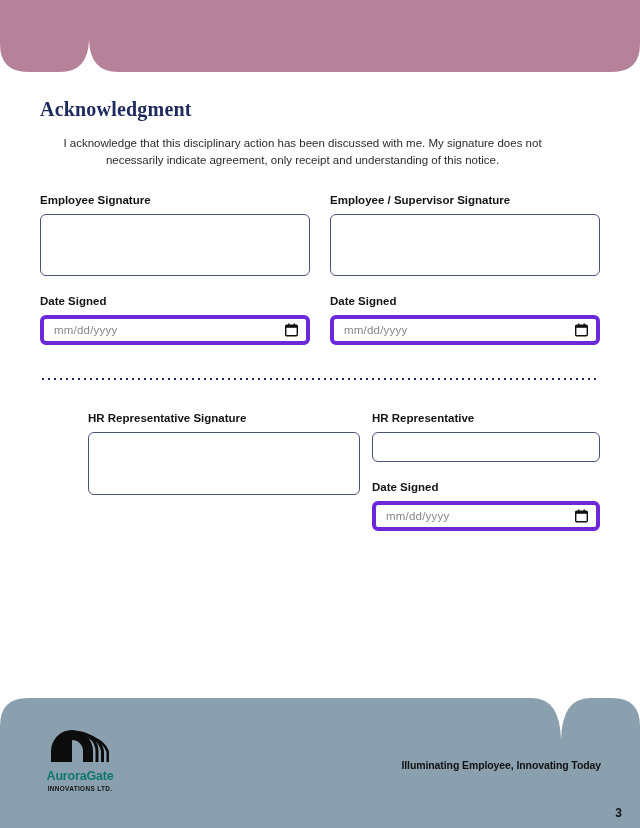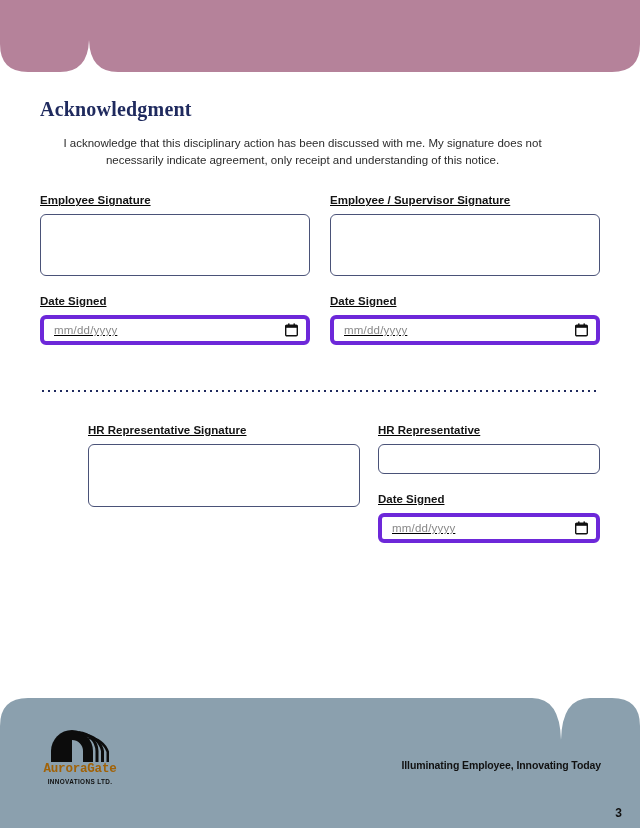--- a/index.html
+++ b/index.html
@@ -72,21 +72,21 @@
   .sig-box {
     width: 100%;
     height: 62px;
     border: 1px solid #4a5278;
     border-radius: 6px;
     background: #ffffff;
   }
 
   .col-right .sig-box { height: 62px; }
 
-  .field-group { margin-bottom: 16px; text-decoration: underline; }
+  .field-group { margin-bottom: 4px; }
   .field-group + .field-group { margin-top: 19px; }
 
   .date-input {
     width: 100%;
     height: 30px;
     border: 4px solid #6d28d9;
     border-radius: 6px;
     background: #ffffff;
     font-family: "Liberation Sans", sans-serif;
     font-size: 11.5px;
@@ -114,21 +114,21 @@
     background-image: radial-gradient(circle, #1f2a5e 0.9px, rgba(0,0,0,0) 1.1px);
     background-size: 6px 2px;
     background-repeat: repeat-x;
     background-position: 0 0;
   }
 
   
   .form-grid-2 {
     display: grid;
     grid-template-columns: 272px 1fr;
-    column-gap: 18px;
+    column-gap: 12px;
     margin-top: 32px;
     padding-left: 48px;
   }
   .sig-box-tall {
     width: 100%;
     height: 63px;
     border: 1px solid #4a5278;
     border-radius: 6px;
     background: #ffffff;
   }
@@ -158,25 +158,24 @@
     position: absolute;
     left: 43px;
     top: 30px;
     width: 74px;
     text-align: center;
   }
   .logo-mark { display: block; margin: 0 auto; }
   .logo-name {
     font-size: 12.5px;
     font-weight: bold;
-    color: #a16207;
+    color: #0f766e;
     letter-spacing: -0.2px;
-    margin-top: 1px;
+    margin-top: 8px;
     line-height: 1.1;
-    font-family: Liberation Mono, monospace;
   }
   .logo-sub {
     font-size: 6.4px;
     font-weight: bold;
     color: #111111;
     letter-spacing: 0.35px;
     margin-top: 1px;
   }
   .tagline {
     position: absolute;

